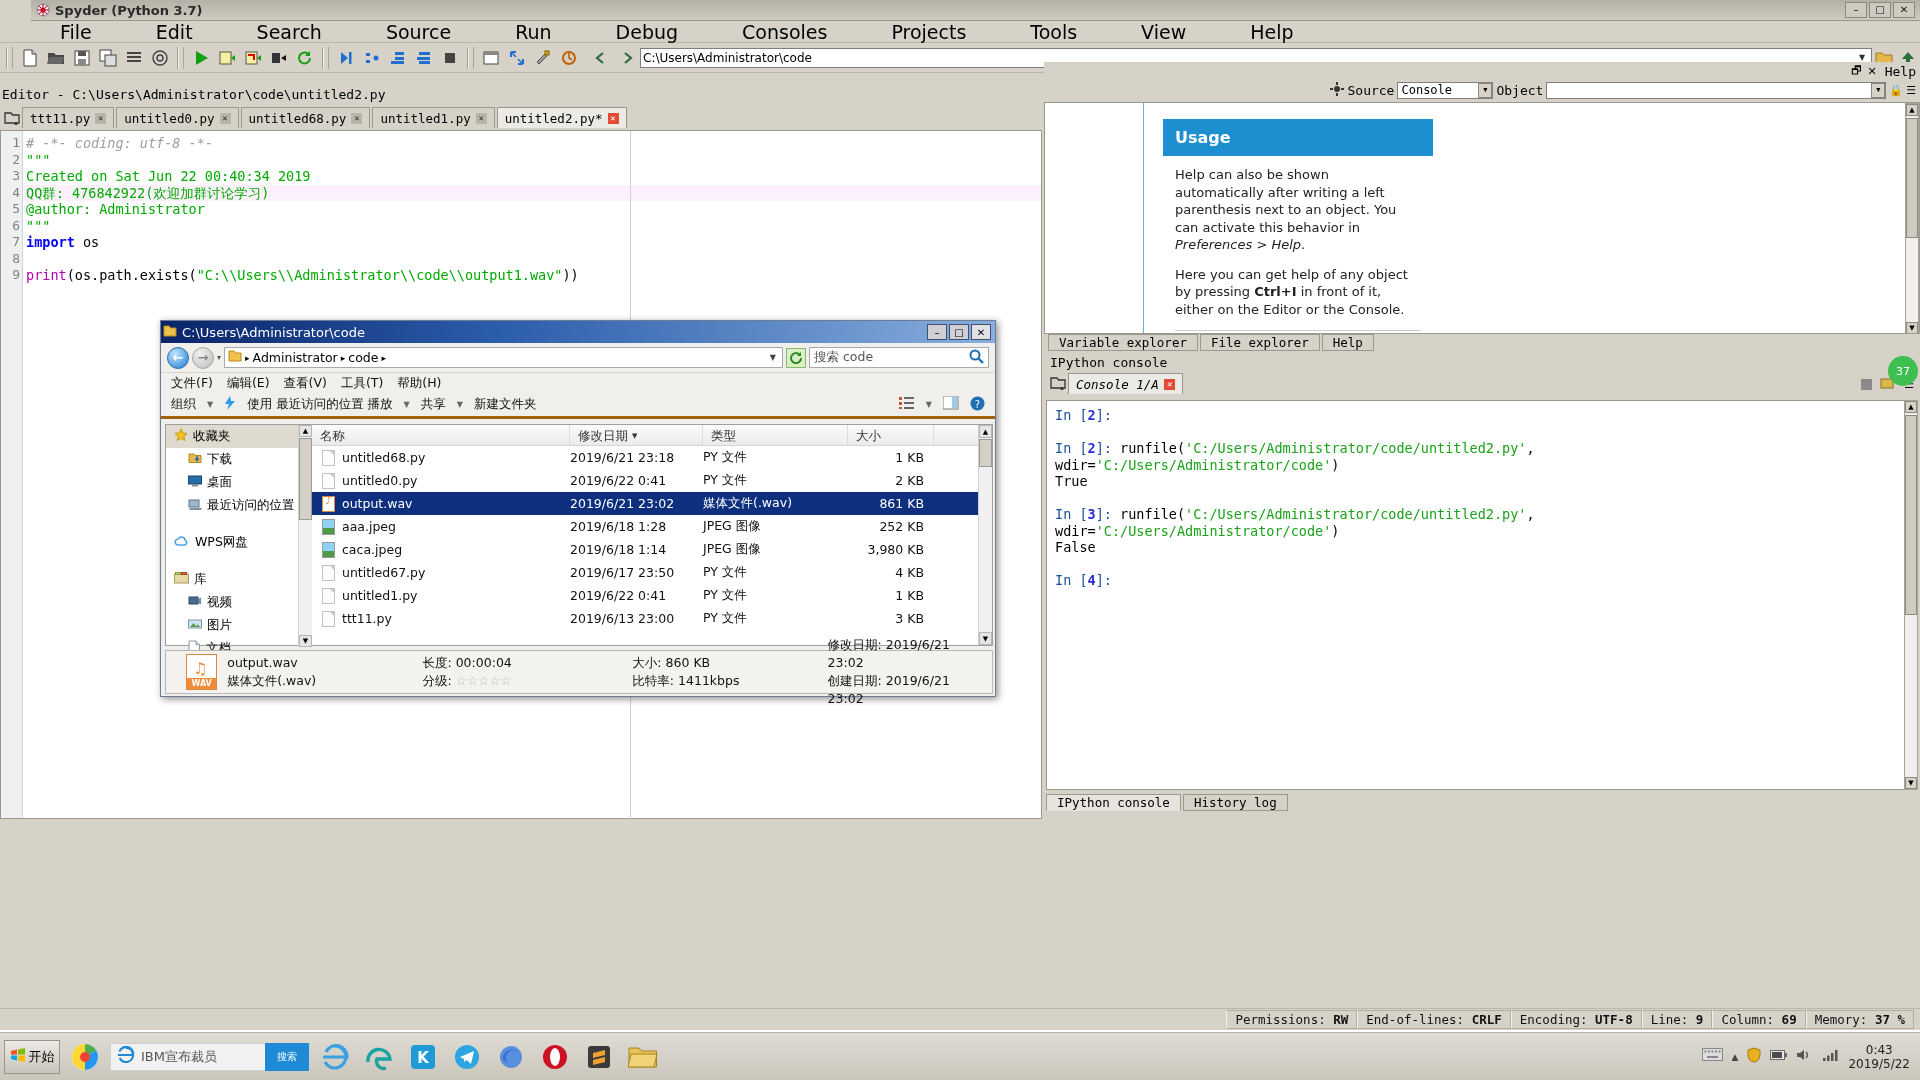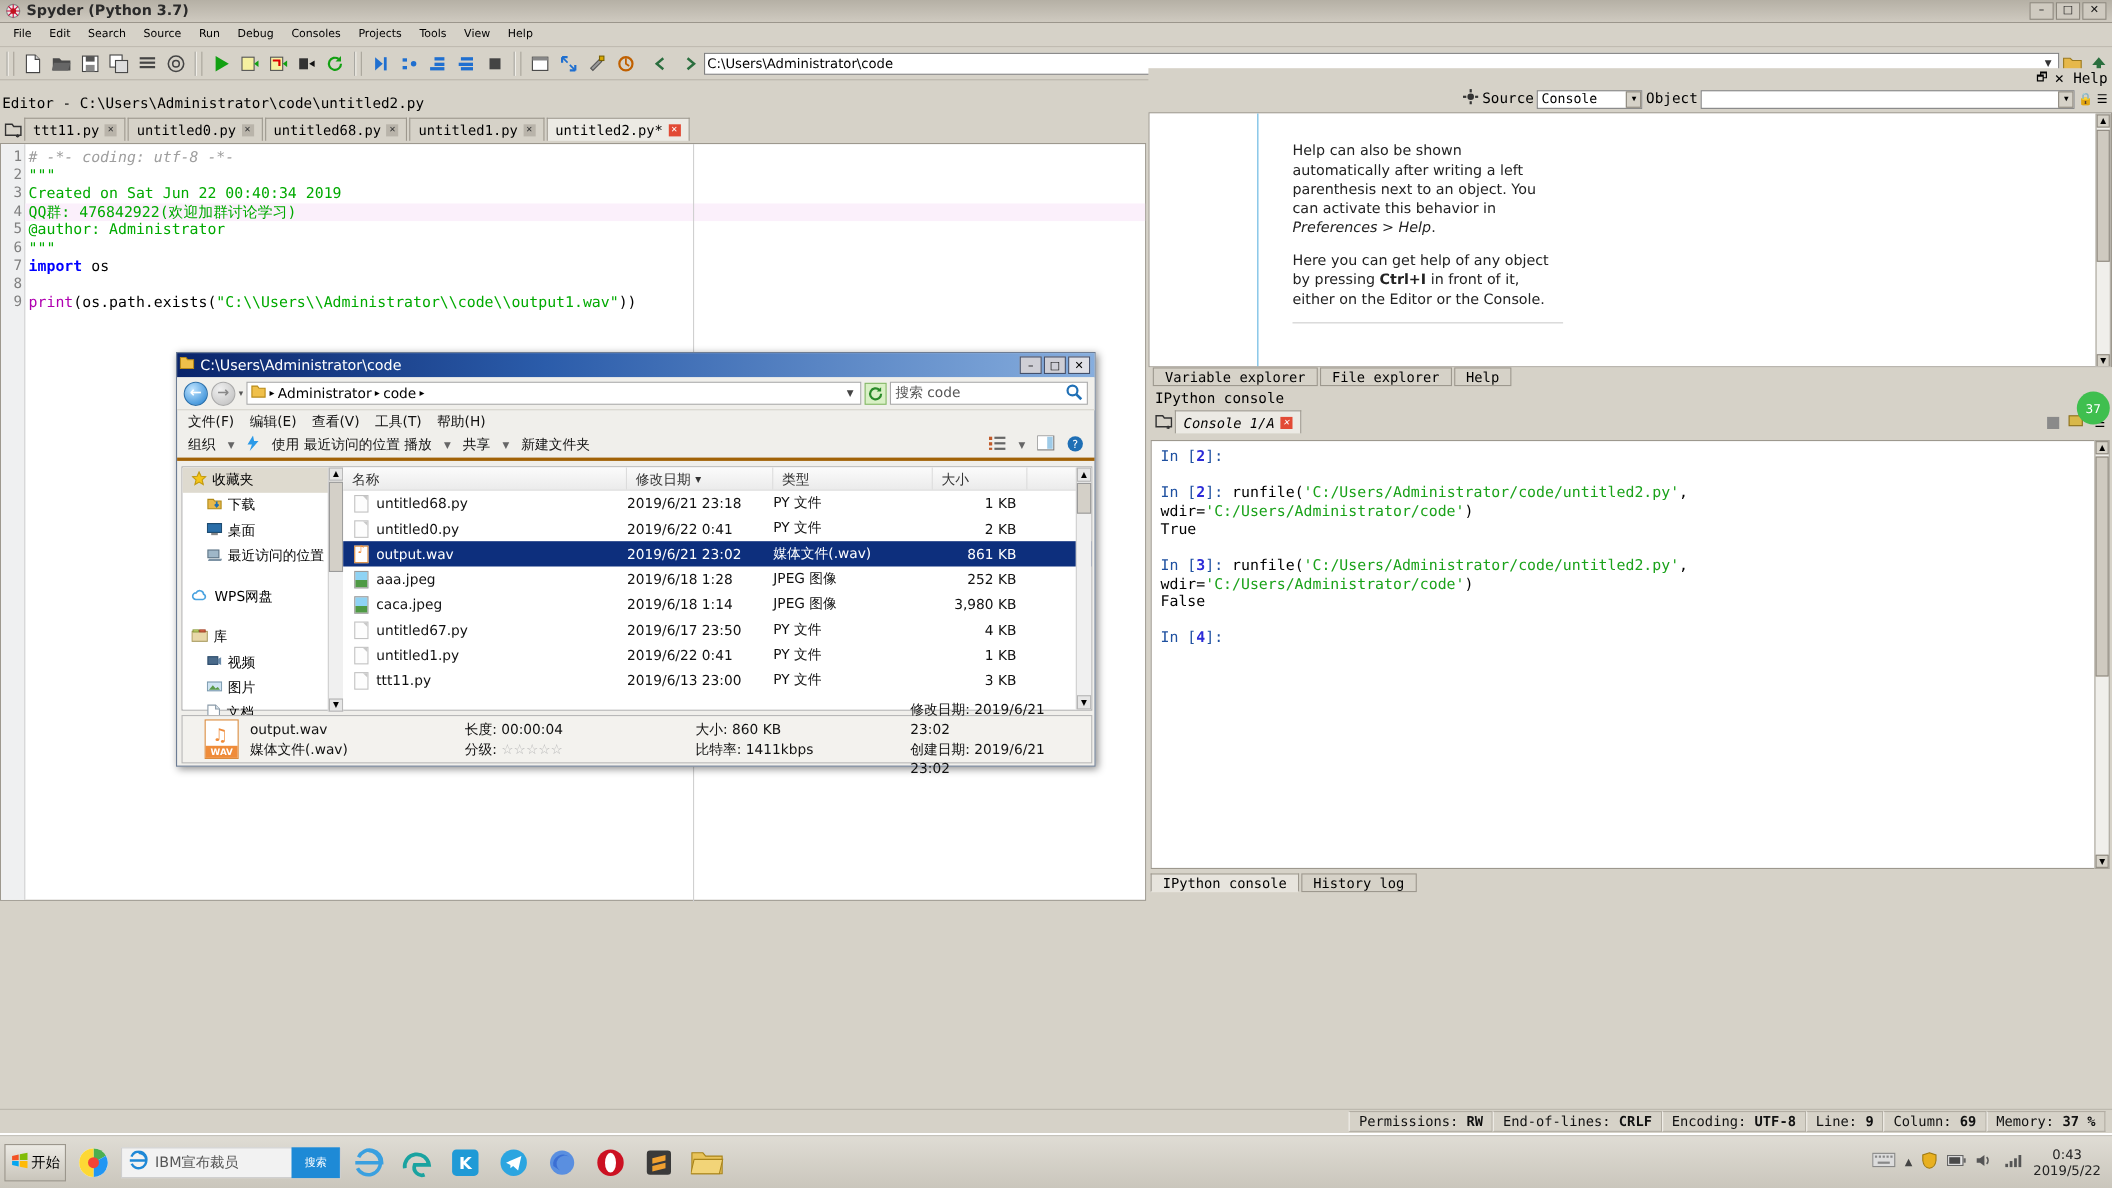--- a/index.html
+++ b/index.html
@@ -12,35 +12,35 @@
     overflow:hidden;
     position:relative;
   }
 
   
   #spyder { position:absolute; left:0; top:0; width:1920px; height:1030px; background:#d6d2c8; }
 
   
   #titlebar {
     height:21px; background:linear-gradient(to bottom,#b5b0a5,#cfcac0);
-    display:flex; align-items:center; padding:0 2px; border-bottom:1px solid #9b968c;
+    display:flex; align-items:center; padding:0 2px; border-bottom:1px solid #9b968c;margin-left:31px;
   }
   #titlebar .tb-icon { width:16px; height:16px; margin:0 4px 0 2px; position:relative; }
   #titlebar .tb-title { font-family:"DejaVu Sans", sans-serif; font-weight:bold; font-size:13px; color:#2a2a2a; }
   #titlebar .tb-btns { margin-left:auto; display:flex; gap:2px; padding-right:3px; }
   .winbtn {
     width:22px; height:16px; background:#cfcac0; border:1px solid #8d887e;
     display:flex; align-items:center; justify-content:center;
     font-size:10px; color:#111; line-height:1;
   }
 
   
   #menubar { height:22px; display:flex; align-items:center; padding-left:4px;
     background:#d6d2c8; border-bottom:1px solid #bbb6ac; }
-  #menubar .mi { padding:2px 8px; font-size:10px; color:#000; }
+  #menubar .mi { padding:2px 8px; font-size:19px; color:#000;margin-left:48px; }
 
   
   #toolbar { height:30px; display:flex; align-items:center; background:#d6d2c8;
      border-bottom:1px solid #bbb6ac; padding-left:2px; }
   .tgrip { width:7px; height:22px; border-left:2px groove #f3f1ec; border-right:1px solid #a8a49a; margin:0 4px; }
   .tbtn { width:26px; height:26px; display:flex; align-items:center; justify-content:center; }
   .pathbar { flex:1; display:flex; align-items:center; margin-left:6px; }
   .pathbar .combo {
     flex:1; height:20px; background:#fff; border:1px solid #7f7f7f;
     display:flex; align-items:center; padding:0 2px; font-size:12px;
@@ -504,20 +504,21 @@
       <span class="smallcombo" style="width:340px">
         <span class="cval"></span>
         <span class="cbtn">▼</span>
       </span>
       <span style="font-size:11px">🔒</span>
       <span style="font-size:11px">☰</span>
     </div>
     <div id="help-body">
       <div class="vsplit"></div>
       <div id="usage-card">
+        <div id="usage-hdr">Usage</div>
         <div id="usage-body">
           <p><span>Help can also be shown automatically after writing a left parenthesis next to an object. You can activate this behavior in </span><i>Preferences &gt; Help</i><span>.</span></p>
           <p><span>Here you can get help of any object by pressing </span><b>Ctrl+I</b><span> in front of it, either on the Editor or the Console.</span></p>
         </div>
         <div id="usage-sep"></div>
         <div id="usage-foot">
           
         </div>
       </div>
       <div class="vscroll" style="right:0;top:0;height:232px">

